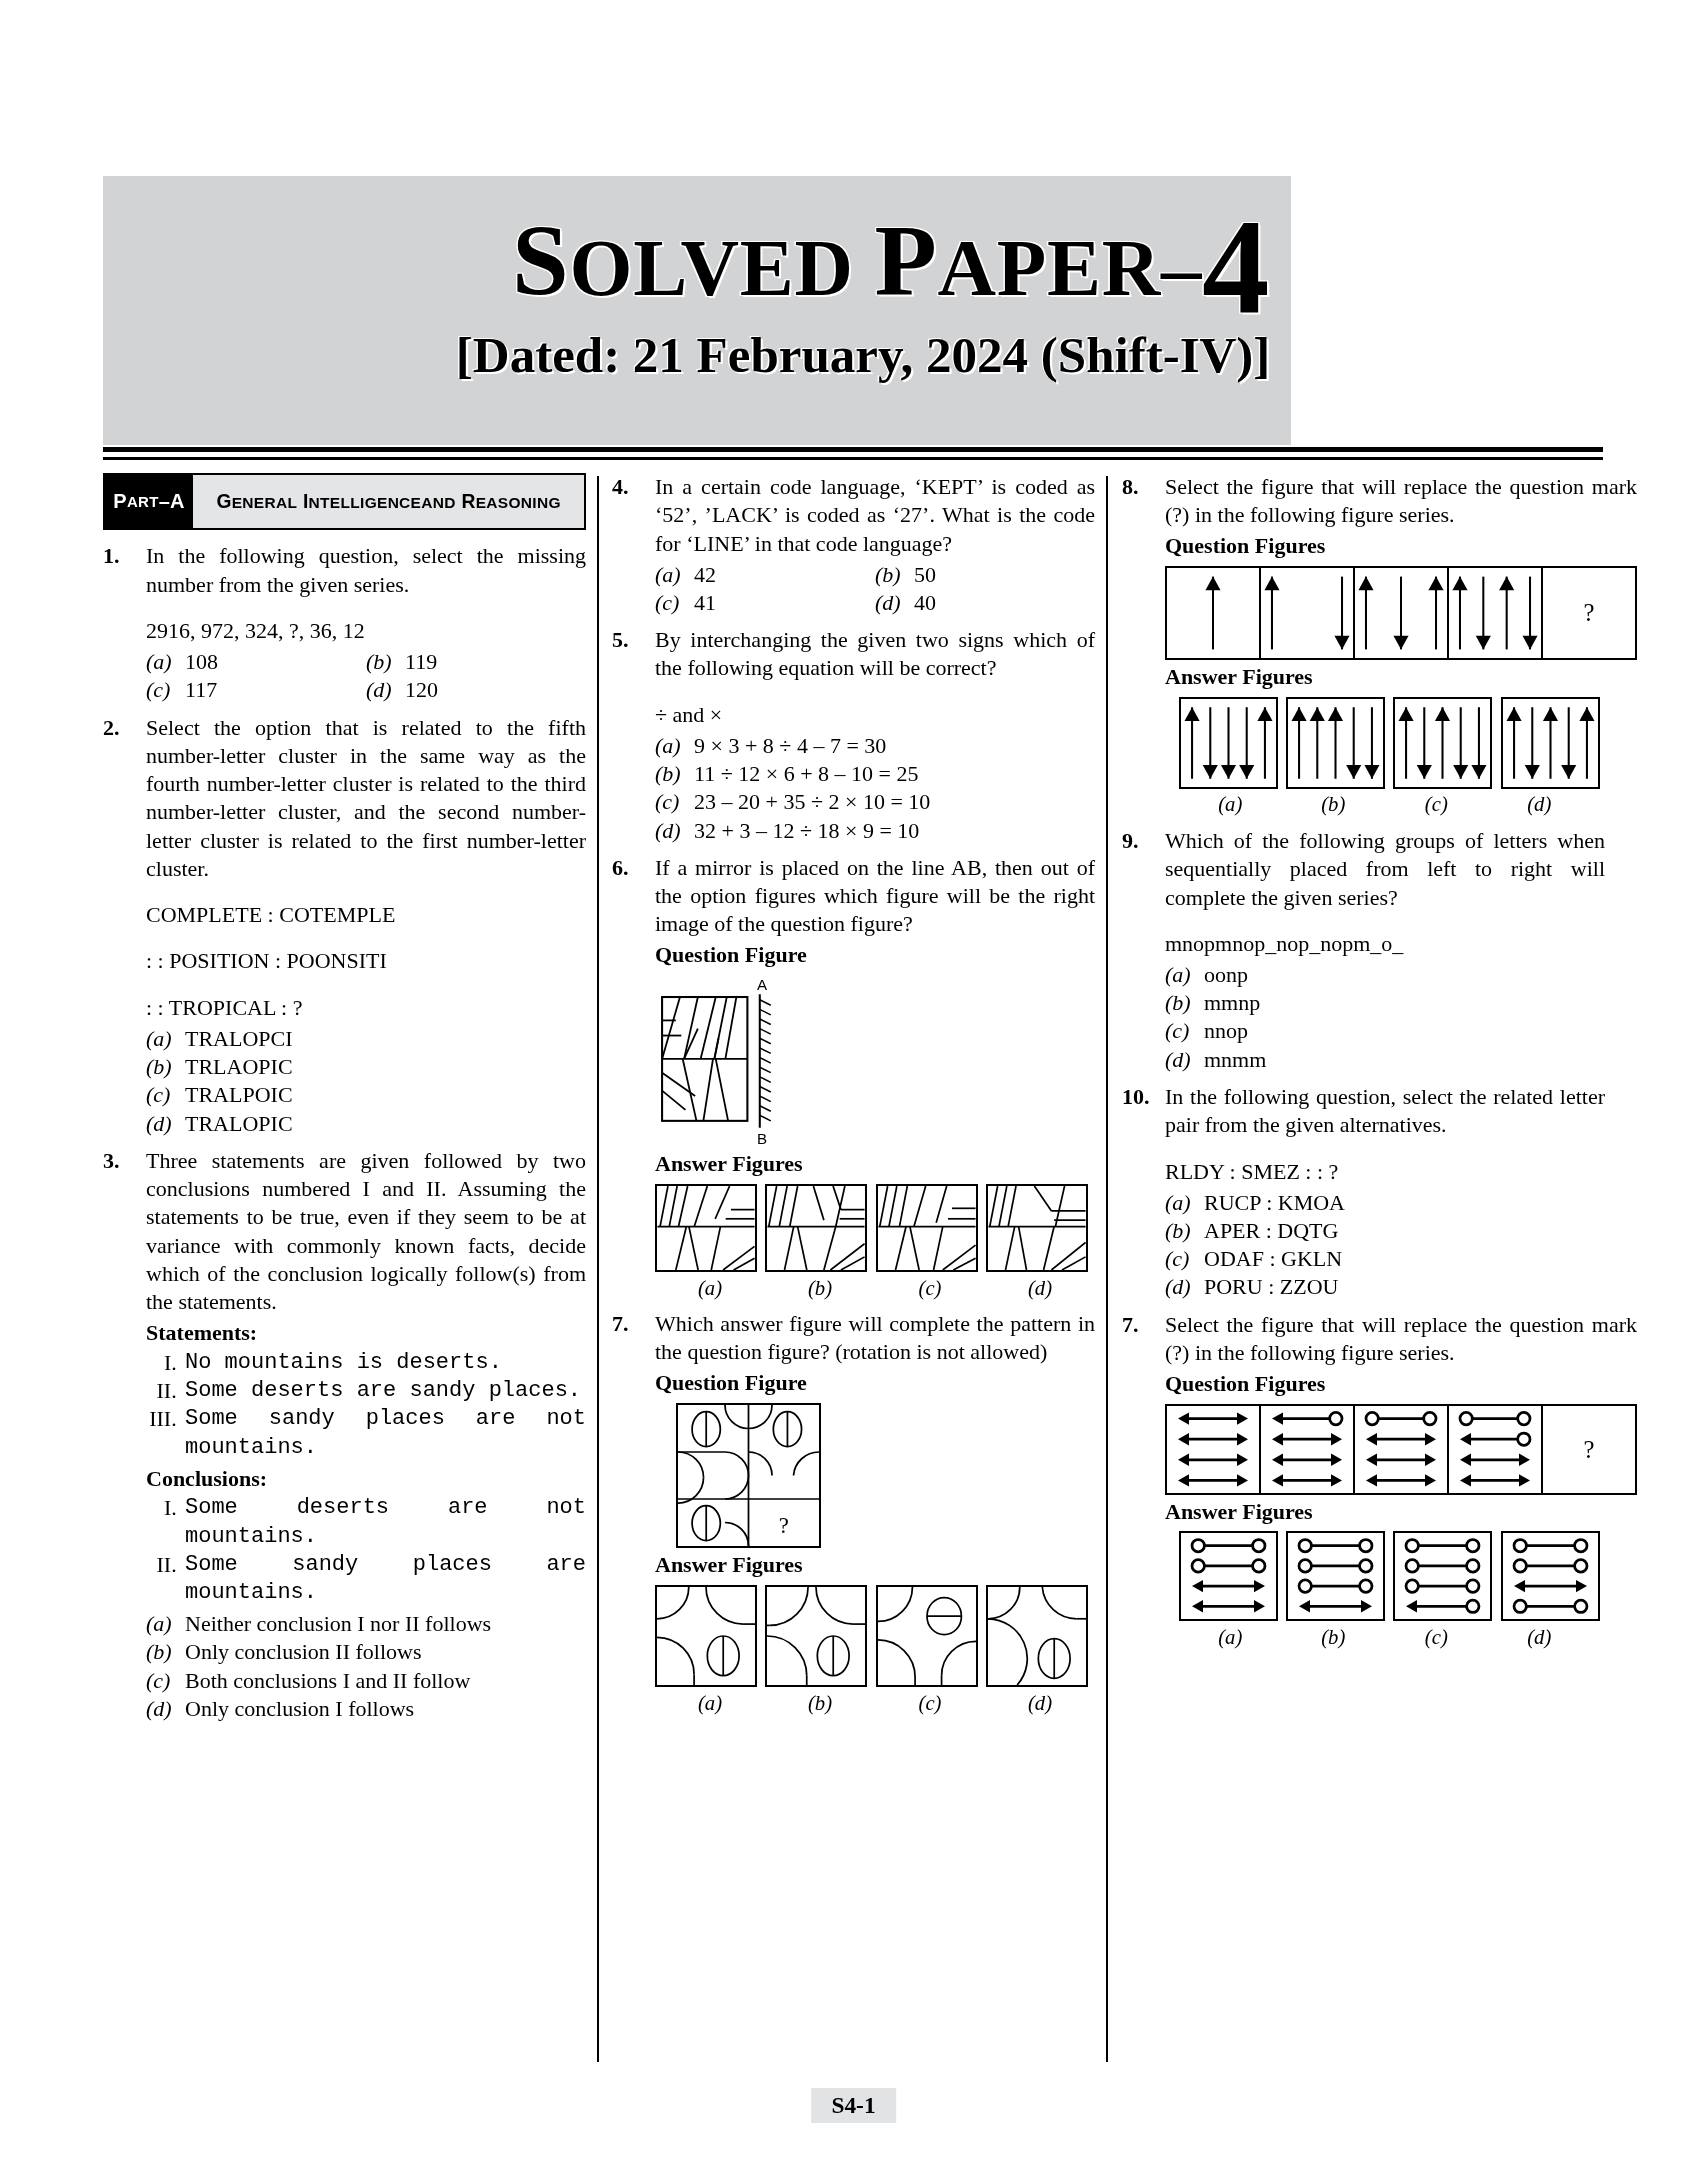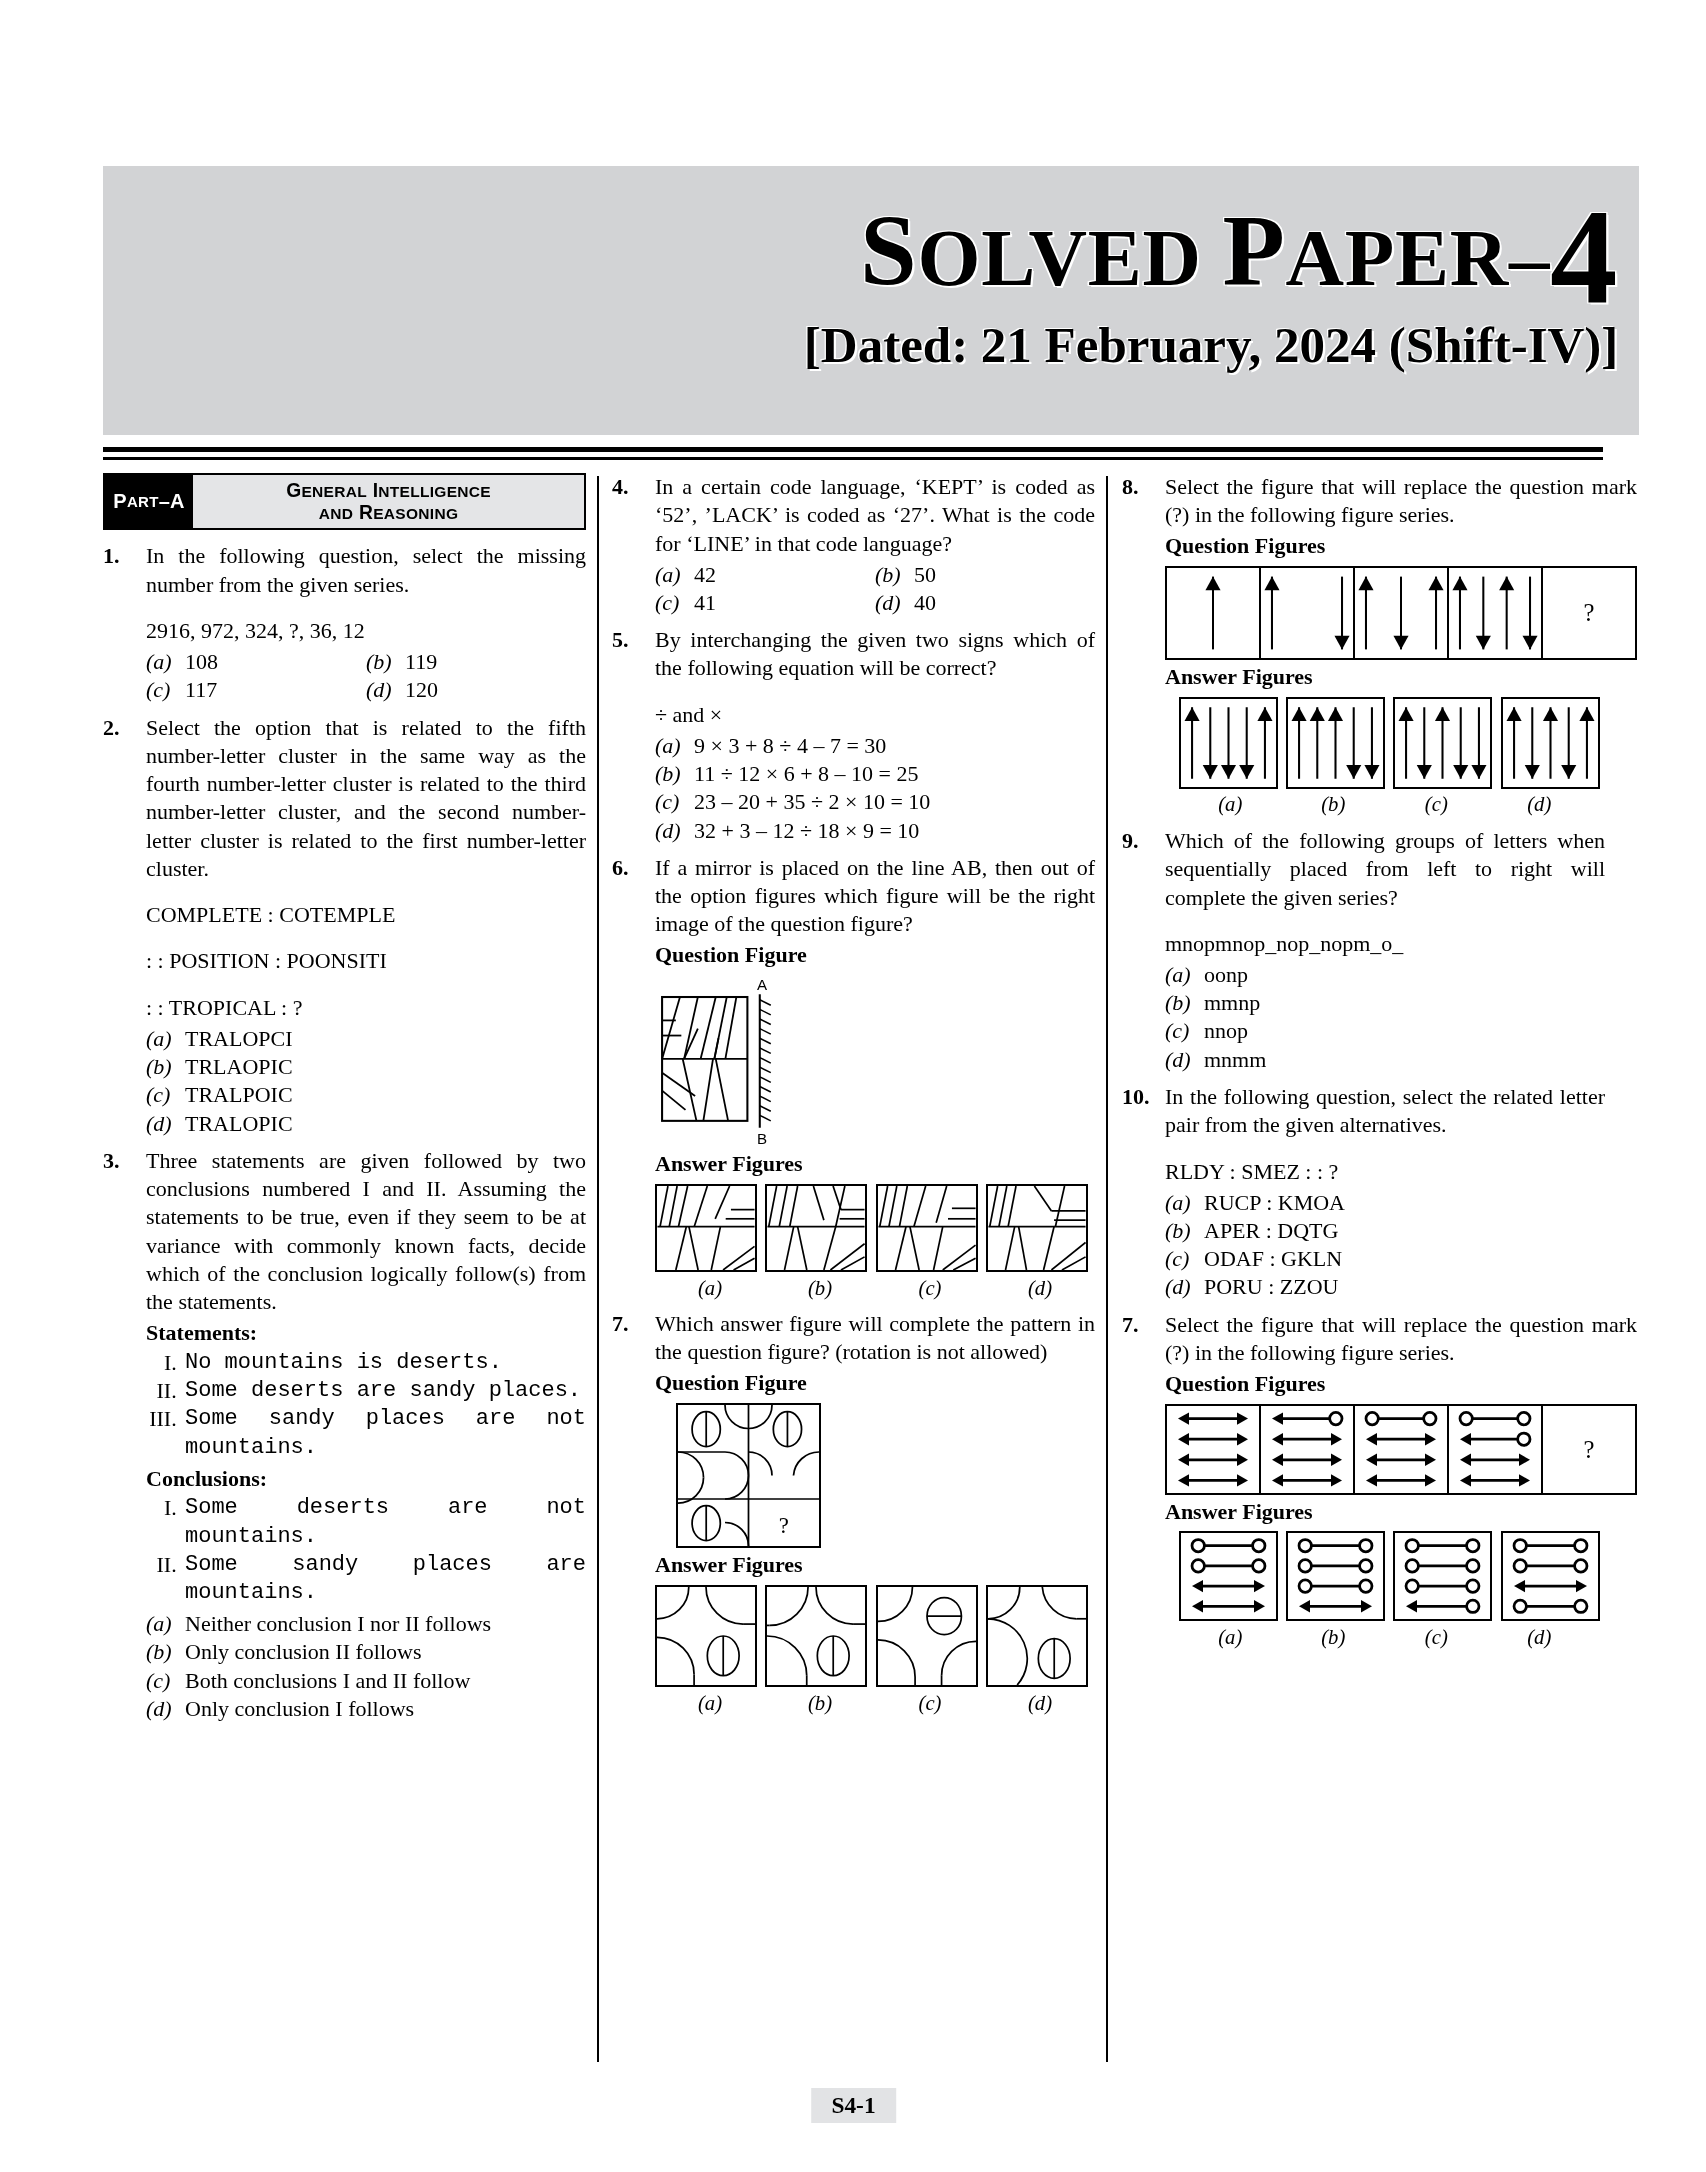--- a/index.html
+++ b/index.html
@@ -9,22 +9,22 @@
     background: #ffffff;
     font-family: "Liberation Serif", serif;
     color: #000;
     position: relative;
     overflow: hidden;
   }
 
   
   .banner {
     position: absolute;
-    left: 103px; top: 166px;
-    width: 1536px; height: 269px;
+    left: 103px; top: 176px;
+    width: 1188px; height: 269px;
     background: #d2d3d5;
   }
   .banner-title {
     position: absolute;
     right: 20.7px; top: 26px;
     font-family: "Liberation Serif", serif;
     font-weight: bold;
     font-size: 81px;
     letter-spacing: 0.7px;
     white-space: nowrap;
@@ -81,21 +81,21 @@
     font-family: "Liberation Sans", sans-serif;
     font-weight: bold;
     font-size: 20px;
     letter-spacing: 0.3px;
     white-space: nowrap;
   }
   .part-tag .sc { font-size: 15px; }
   .part-title {
     flex: 1;
     background: #e4e5e7;
-    display:flex; flex-direction:column;
+    display:flex; flex-direction:row;
     align-items:center; justify-content:center;
     font-family: "Liberation Sans", sans-serif;
     font-weight: bold;
     font-size: 19.3px;
     line-height: 1.12;
     letter-spacing: 0.3px;
   }
   .part-title .sc { font-size: 15.5px; }
 
   

